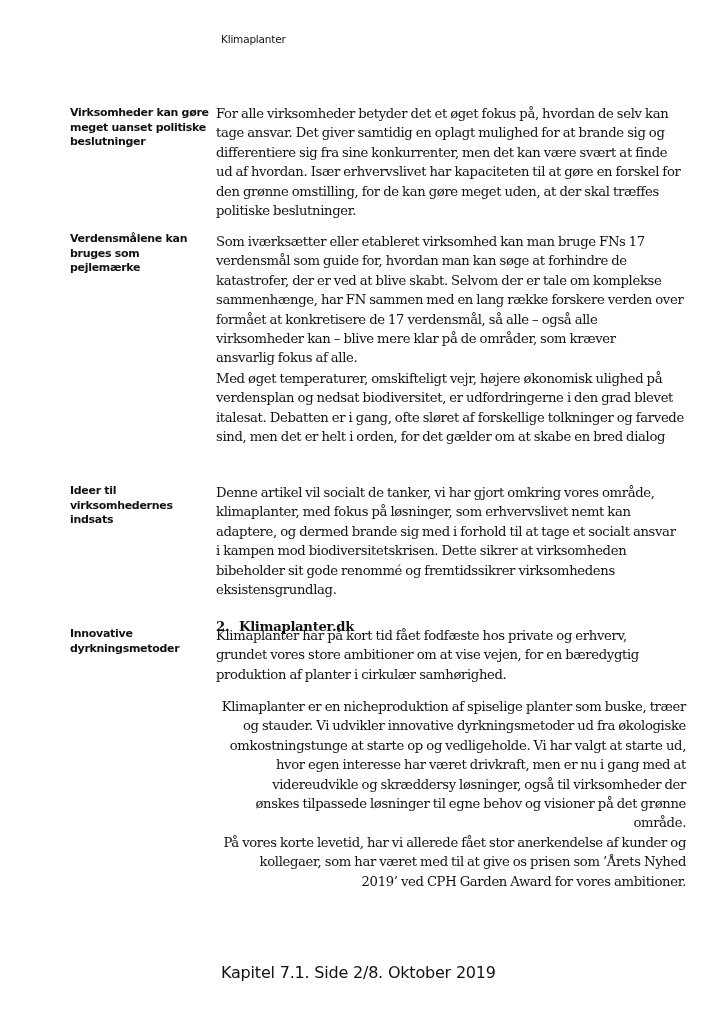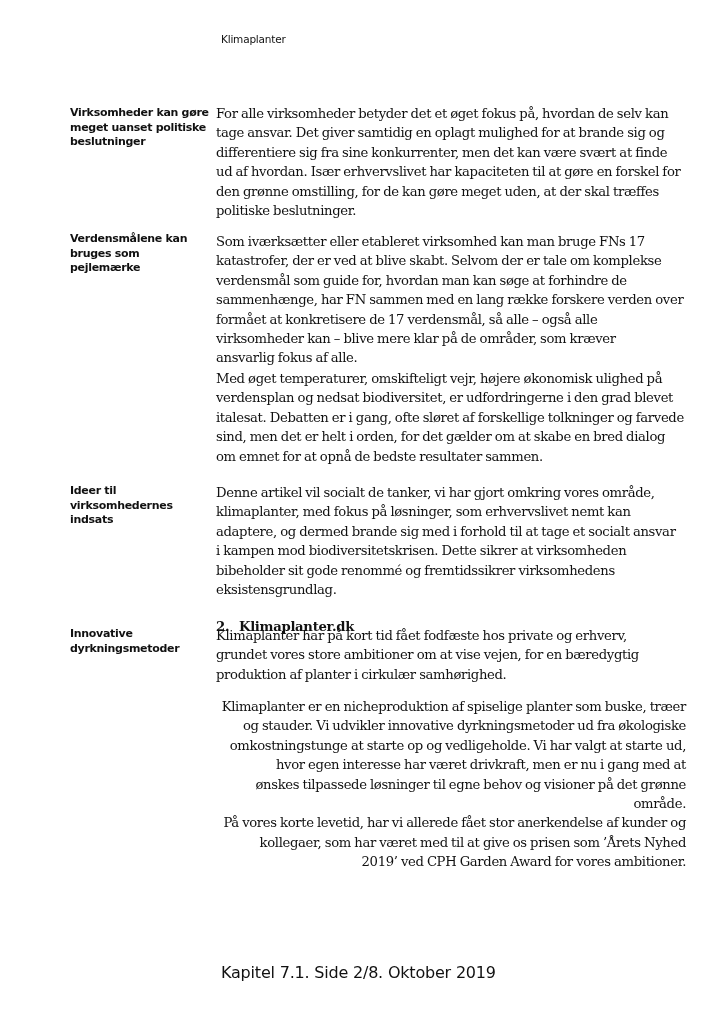--- a/index.html
+++ b/index.html
@@ -101,34 +101,33 @@
   <span class="line">For alle virksomheder betyder det et øget fokus på, hvordan de selv kan</span>
   <span class="line">tage ansvar. Det giver samtidig en oplagt mulighed for at brande sig og</span>
   <span class="line">differentiere sig fra sine konkurrenter, men det kan være svært at finde</span>
   <span class="line">ud af hvordan. Især erhvervslivet har kapaciteten til at gøre en forskel for</span>
   <span class="line">den grønne omstilling, for de kan gøre meget uden, at der skal træffes</span>
   <span class="line">politiske beslutninger.</span>
 </div>
 
 <div class="para" style="top:232px;">
   <span class="line">Som iværksætter eller etableret virksomhed kan man bruge FNs 17</span>
+  <span class="line">verdensmål som guide for, hvordan man kan søge at forhindre de</span>
   <span class="line">katastrofer, der er ved at blive skabt. Selvom der er tale om komplekse</span>
-  <span class="line">verdensmål som guide for, hvordan man kan søge at forhindre de</span>
   <span class="line">sammenhænge, har FN sammen med en lang række forskere verden over</span>
   <span class="line">formået at konkretisere de 17 verdensmål, så alle – også alle</span>
   <span class="line">virksomheder kan – blive mere klar på de områder, som kræver</span>
   <span class="line">ansvarlig fokus af alle.</span>
 </div>
 
 <div class="para" style="top:369px;">
   <span class="line">Med øget temperaturer, omskifteligt vejr, højere økonomisk ulighed på</span>
   <span class="line">verdensplan og nedsat biodiversitet, er udfordringerne i den grad blevet</span>
   <span class="line">italesat. Debatten er i gang, ofte sløret af forskellige tolkninger og farvede</span>
   <span class="line">sind, men det er helt i orden, for det gælder om at skabe en bred dialog</span>
-  <span class="line">om emnet for at opnå de bedste resultater sammen.</span>
 </div>
 
 <div class="para" style="top:483px;">
   <span class="line">Denne artikel vil socialt de tanker, vi har gjort omkring vores område,</span>
   <span class="line">klimaplanter, med fokus på løsninger, som erhvervslivet nemt kan</span>
   <span class="line">adaptere, og dermed brande sig med i forhold til at tage et socialt ansvar</span>
   <span class="line">i kampen mod biodiversitetskrisen. Dette sikrer at virksomheden</span>
   <span class="line">bibeholder sit gode renommé og fremtidssikrer virksomhedens</span>
   <span class="line">eksistensgrundlag.</span>
 </div>
@@ -141,20 +140,21 @@
   <span class="line">Klimaplanter har på kort tid fået fodfæste hos private og erhverv,</span>
   <span class="line">grundet vores store ambitioner om at vise vejen, for en bæredygtig</span>
   <span class="line">produktion af planter i cirkulær samhørighed.</span>
 </div>
 
 <div class="para" style="top:697px;text-align:right;">
   <span class="line">Klimaplanter er en nicheproduktion af spiselige planter som buske, træer</span>
   <span class="line">og stauder. Vi udvikler innovative dyrkningsmetoder ud fra økologiske</span>
   <span class="line">omkostningstunge at starte op og vedligeholde. Vi har valgt at starte ud,</span>
   <span class="line">hvor egen interesse har været drivkraft, men er nu i gang med at</span>
+  <span class="line">videreudvikle og skræddersy løsninger, også til virksomheder der</span>
   <span class="line">ønskes tilpassede løsninger til egne behov og visioner på det grønne</span>
   <span class="line">område.</span>
   <span class="line">På vores korte levetid, har vi allerede fået stor anerkendelse af kunder og</span>
   <span class="line">kollegaer, som har været med til at give os prisen som ’Årets Nyhed</span>
   <span class="line">2019’ ved CPH Garden Award for vores ambitioner.</span>
 </div>
 
 <div class="footer">Kapitel 7.1. Side 2/8. Oktober 2019</div>
 
 </body></html>

